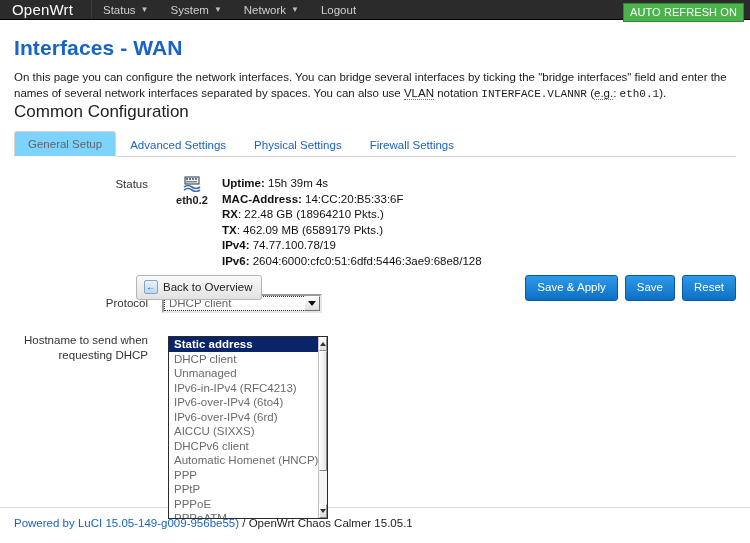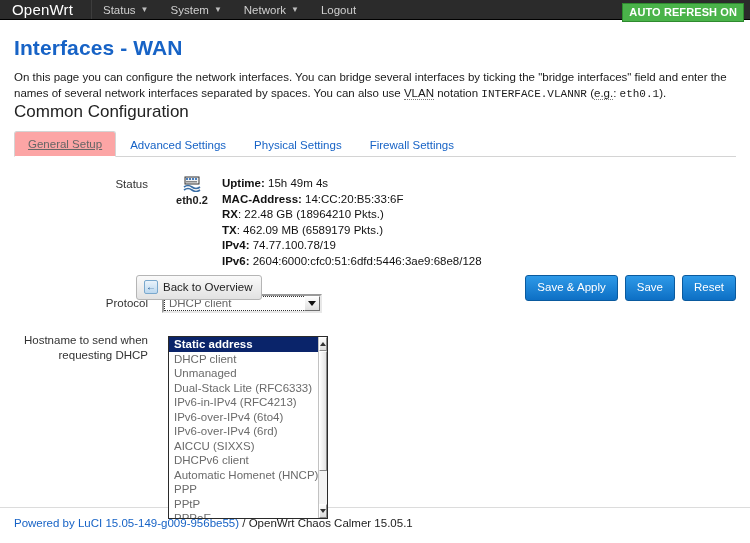--- a/index.html
+++ b/index.html
@@ -48,21 +48,21 @@
     line-height: 1;
     color: #bdbdbd;
   }
   #refresh-badge {
     position: absolute;
     right: 6px;
     top: 3px;
     background: #4ab34a;
     color: #fff;
     font-size: 11px;
-    font-weight: bold;
+    font-weight: normal;
     padding: 2px 6px 3px 6px;
     border: 1px solid #2e8b2e;
     letter-spacing: .1px;
   }
 
   
   #content { padding: 0 14px; }
 
   #page-title {
     color: #1763c6;
@@ -104,25 +104,24 @@
     padding: 5px 13px 5px 13px;
     cursor: pointer;
     line-height: 14px;
     border: 1px solid transparent;
     border-bottom: none;
     position: relative;
     top: 1px;
   }
   .tab.active {
     color: #666;
-    background: #fca5a5;
+    background: #7dd3fc;
     border: 1px solid #d4d4d4;
     border-bottom: 1px solid #fff;
     border-radius: 3px 3px 0 0;
-    text-decoration: underline;
   }
 
   
   #form { position: relative; padding-top: 18px; }
 
   .row { display: flex; margin-bottom: 4px; }
   .row-label {
     width: 148px;
     text-align: right;
     font-size: 11.5px;
@@ -376,21 +375,21 @@
             <rect x="10" y="2" width="2" height="2" fill="#4a7ebb"></rect>
             <rect x="13" y="2" width="2" height="2" fill="#4a7ebb"></rect>
             <rect x="4" y="5" width="11" height="1.5" fill="#888"></rect>
             <path d="M2 11 Q6 8 10 11 T18 11" stroke="#3a6ea5" stroke-width="1.6" fill="none"></path>
             <path d="M2 14 Q6 11 10 14 T18 14" stroke="#3a6ea5" stroke-width="1.6" fill="none"></path>
           </svg>
         </div>
         <div>eth0.2</div>
       </div>
       <div id="status-list">
-        <div><b>Uptime:</b><span> 15h 49m 4s</span></div>
+        <div><b>Uptime:</b><span> 15h 39m 4s</span></div>
         <div><b>MAC-Address:</b><span> 14:CC:20:B5:33:6F</span></div>
         <div><b>RX</b><span>: 22.48 GB (18964210 Pkts.)</span></div>
         <div><b>TX</b><span>: 462.09 MB (6589179 Pkts.)</span></div>
         <div><b>IPv4:</b><span> 74.77.100.78/19</span></div>
         <div><b>IPv6:</b><span> 2604:6000:cfc0:51:6dfd:5446:3ae9:68e8/128</span></div>
       </div>
     </div>
 
     <div class="row" id="protocol-row">
       <div class="row-label">Protocol</div>
@@ -431,21 +430,20 @@
   <div id="footer-line">
     <a href="#">Powered by LuCI 15.05-149-g00</a><a href="#">9-956be55)</a><span> / </span><span>OpenWrt Chaos Calmer 15.05.1</span>
   </div>
 </div>
 
 <div id="dropdown">
   <div id="dd-list">
     <div class="dd-item selected">Static address</div>
     <div class="dd-item">DHCP client</div>
     <div class="dd-item">Unmanaged</div>
-    <div class="dd-item">Dual-Stack Lite (RFC6333)</div>
     <div class="dd-item">IPv6-in-IPv4 (RFC4213)</div>
     <div class="dd-item">IPv6-over-IPv4 (6to4)</div>
     <div class="dd-item">IPv6-over-IPv4 (6rd)</div>
     <div class="dd-item">AICCU (SIXXS)</div>
     <div class="dd-item">DHCPv6 client</div>
     <div class="dd-item">Automatic Homenet (HNCP)</div>
     <div class="dd-item">PPP</div>
     <div class="dd-item">PPtP</div>
     <div class="dd-item">PPPoE</div>
     <div class="dd-item">PPPoATM</div>

